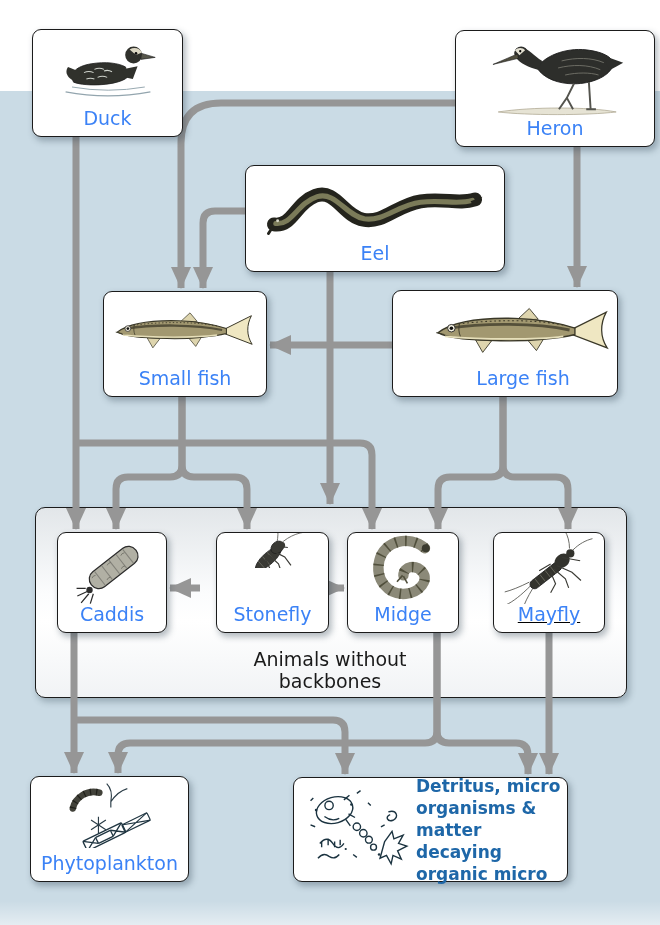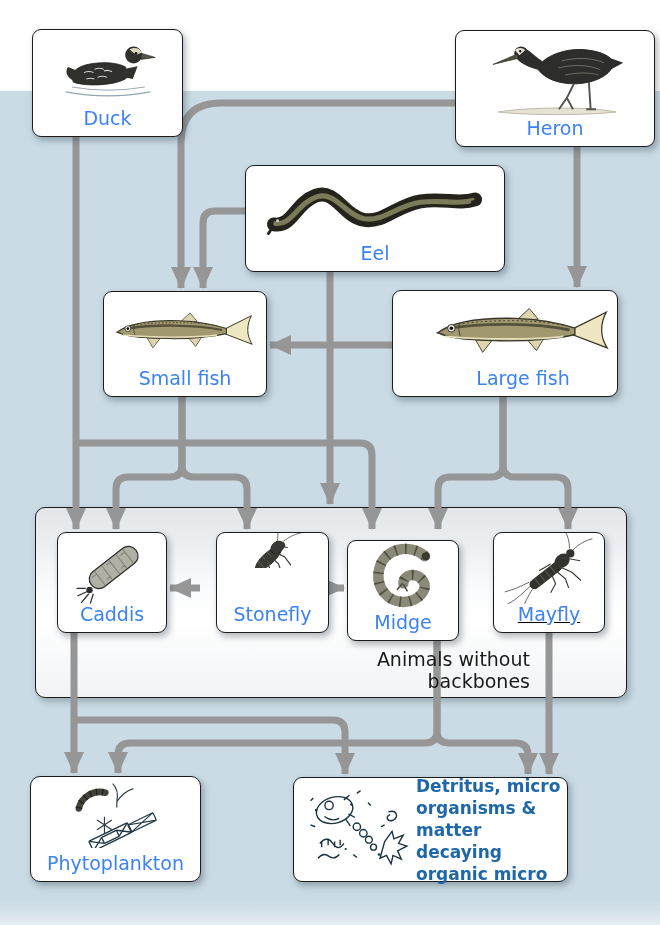--- a/index.html
+++ b/index.html
@@ -10,21 +10,21 @@
   #edges{position:absolute;left:0;top:0;z-index:2;}
   .node{position:absolute;z-index:3;background:#ffffff;border:1.6px solid #1b1b1b;border-radius:9px;
     box-shadow:2.5px 3.5px 6px rgba(45,65,80,0.35);display:flex;flex-direction:column;
     align-items:center;justify-content:space-between;box-sizing:border-box;}
   .node .art{flex:1;display:flex;align-items:center;justify-content:center;width:100%;overflow:hidden;}
   .node .label{font-size:19px;color:#3b82f6;padding:0 2px 7px 2px;white-space:nowrap;line-height:1.1;}
   .group-box{position:absolute;z-index:1;left:35px;top:507px;width:592px;height:191px;
     border:1.6px solid #1b1b1b;border-radius:10px;box-sizing:border-box;
     background:linear-gradient(180deg,#e2e6e9 0%,#fbfcfd 45%,#ffffff 60%,#f1f3f5 100%);
     box-shadow:2.5px 3.5px 6px rgba(45,65,80,0.30);}
-  .group-label{position:absolute;z-index:3;left:130px;top:648px;width:400px;text-align:right;
+  .group-label{position:absolute;z-index:3;left:130px;top:648px;width:400px;text-align:center;
     font-size:19px;color:#1a1a1a;line-height:22px;}
   .group-label span{display:block;}
   .detritus-body{flex-direction:row !important;align-items:center;justify-content:flex-start;}
   .detritus-body .art{flex:0 0 122px;}
   .detritus-text{font-size:17px;color:#1e67a8;line-height:22px;text-align:left;padding-right:6px;}
   .detritus-text span{display:block;}
   svg{display:block;}
 </style>
 </head>
 <body>
@@ -177,21 +177,21 @@
           <ellipse cx="66" cy="58" rx="9" ry="7" fill="#3a3a35" stroke="#1f1f1f" stroke-width="1"></ellipse>
           <path d="M36,55 V67 M44,54 V68 M52,54 V68" stroke="#6e6e64" stroke-width="1"></path>
         </g>
         <circle cx="66" cy="45" r="4.5" fill="#3a3a35"></circle>
         <path d="M54,52 L70,60 L78,71 M50,58 L62,69 L66,80 M45,62 L51,75 L46,86 M58,46 L74,48" stroke="#3a3a35" stroke-width="1.5" fill="none"></path>
       </svg>
     </div>
     <div class="label">Stonefly</div>
   </div>
 
-  <div class="node" style="left:347px;top:532px;width:112px;height:101px;margin-top:8px;">
+  <div class="node" style="left:347px;top:532px;width:112px;height:101px;">
     <div class="art">
       <svg viewBox="0 0 105 100" width="98" height="80">
         <path d="M80,24 C60,7 29,15 23,39 C17,63 34,83 56,81 C74,79 85,64 77,54 C69,44 53,46 53,58" stroke="#8b8978" stroke-width="13" fill="none" stroke-linecap="round"></path>
         <path d="M80,24 C60,7 29,15 23,39 C17,63 34,83 56,81 C74,79 85,64 77,54 C69,44 53,46 53,58" stroke="#504f3c" stroke-width="13" fill="none" stroke-dasharray="2,10.5"></path>
         <circle cx="81" cy="24" r="5" fill="#3b3b2f"></circle>
         <path d="M52,58 L45,66 M53,59 L58,68" stroke="#504f3c" stroke-width="2"></path>
       </svg>
     </div>
     <div class="label">Midge</div>
   </div>
@@ -206,21 +206,21 @@
         </g>
         <ellipse cx="72" cy="40" rx="10" ry="8" fill="#33332d" transform="rotate(-38 72 40)"></ellipse>
         <circle cx="82" cy="31" r="5" fill="#33332d"></circle>
         <path d="M85,27 C93,19 101,15 109,13 M81,25 C81,17 79,9 75,3" stroke="#5a5a55" stroke-width="1.1" fill="none"></path>
         <path d="M66,46 L84,54 L95,64 M62,50 L76,62 L80,73 M58,54 L64,68 L58,79 M72,36 L94,40 M58,44 L44,52" stroke="#3a3a34" stroke-width="1.4" fill="none"></path>
       </svg>
     </div>
     <div class="label">Mayfly</div>
   </div>
 
-  <div class="node" style="left:30px;top:776px;width:171px;height:106px;border-radius:10px;">
+  <div class="node" style="left:30px;top:776px;width:159px;height:106px;">
     <div class="art">
       <svg viewBox="0 0 130 80" width="122" height="66">
         <path d="M20,32 C23,18 38,9 52,13" stroke="#42423a" stroke-width="8" fill="none" stroke-linecap="round"></path>
         <path d="M20,32 C23,18 38,9 52,13" stroke="#20201a" stroke-width="8" fill="none" stroke-dasharray="1.5,6"></path>
         <path d="M66,24 C68,14 66,7 61,2 M66,24 C72,15 79,10 86,8 M66,24 L66,31" stroke="#2a3c46" stroke-width="1.4" fill="none"></path>
         <path d="M42,46 L60,58 M60,46 L42,58 M51,42 L51,62" stroke="#2a3c46" stroke-width="1.4"></path>
         <g transform="rotate(-26 58 66)" stroke="#203642" fill="none" stroke-width="1.6">
           <rect x="32" y="60" width="52" height="13" rx="2"></rect>
           <rect x="48" y="62.5" width="20" height="8" rx="1"></rect>
           <path d="M32,60 L48,70.5 M84,60 L68,70.5 M32,73 L48,62.5 M84,73 L68,62.5"></path>

